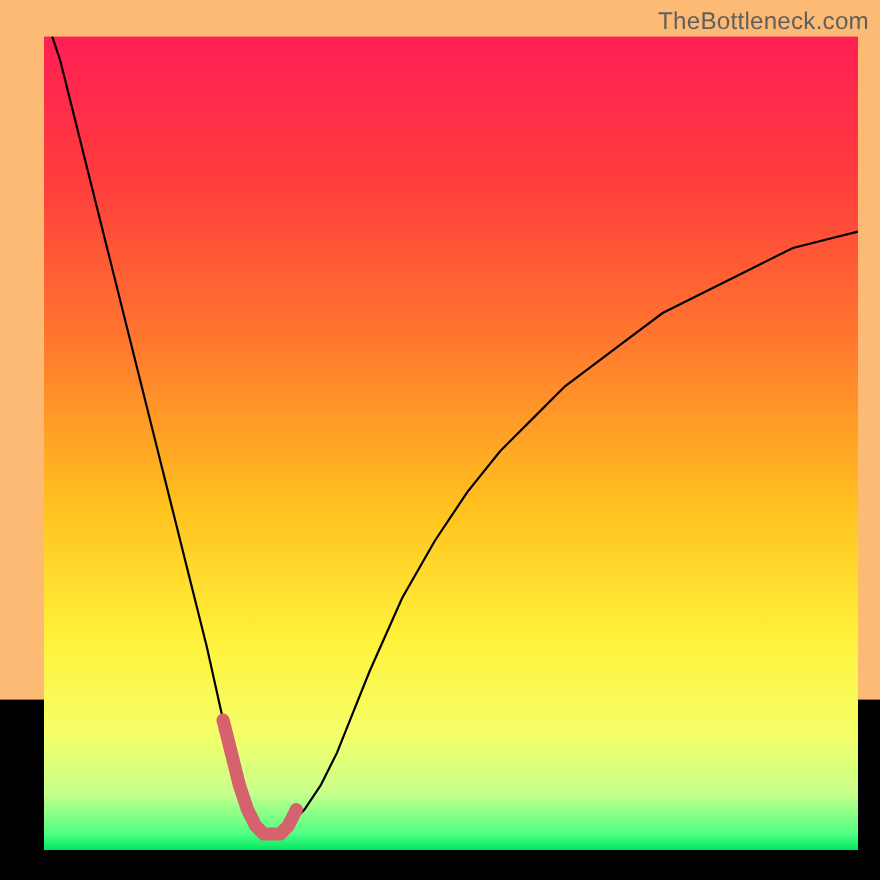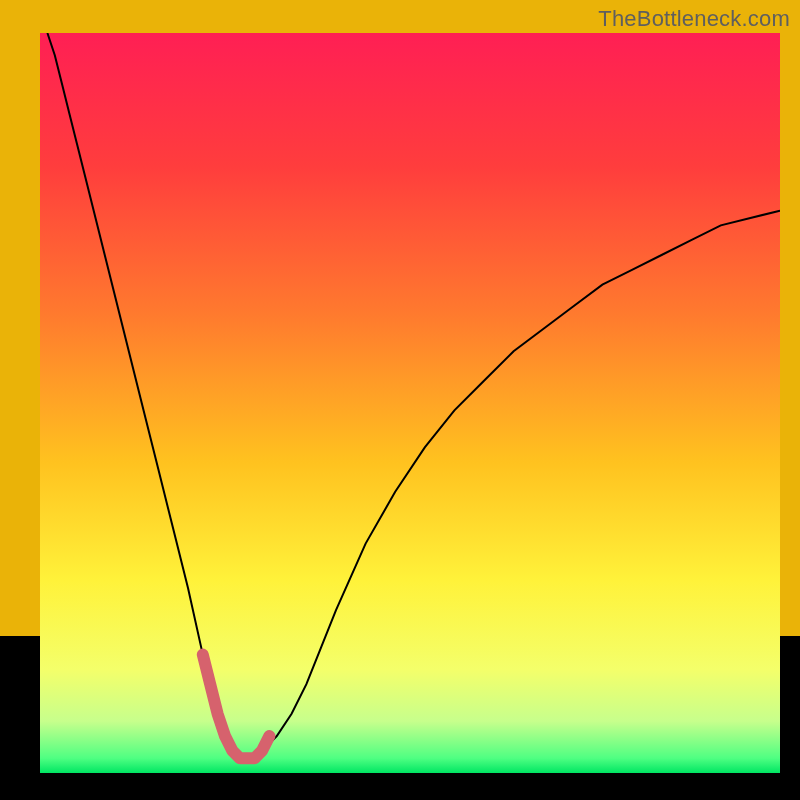--- a/index.html
+++ b/index.html
@@ -10,21 +10,21 @@
     background: #000000;
     overflow: hidden;
     font-family: Arial, Helvetica, sans-serif;
   }
   .frame {
     position: absolute;
     left: 0;
     top: 0;
     width: 800px;
     height: 636px;
-    background: #eab308;
+    background: #fdba74;
   }
   .watermark {
     position: absolute;
     top: 6px;
     right: 10px;
     color: #5f5f5f;
     font-size: 22px;
     font-weight: 500;
     letter-spacing: 0.2px;
     z-index: 10;

